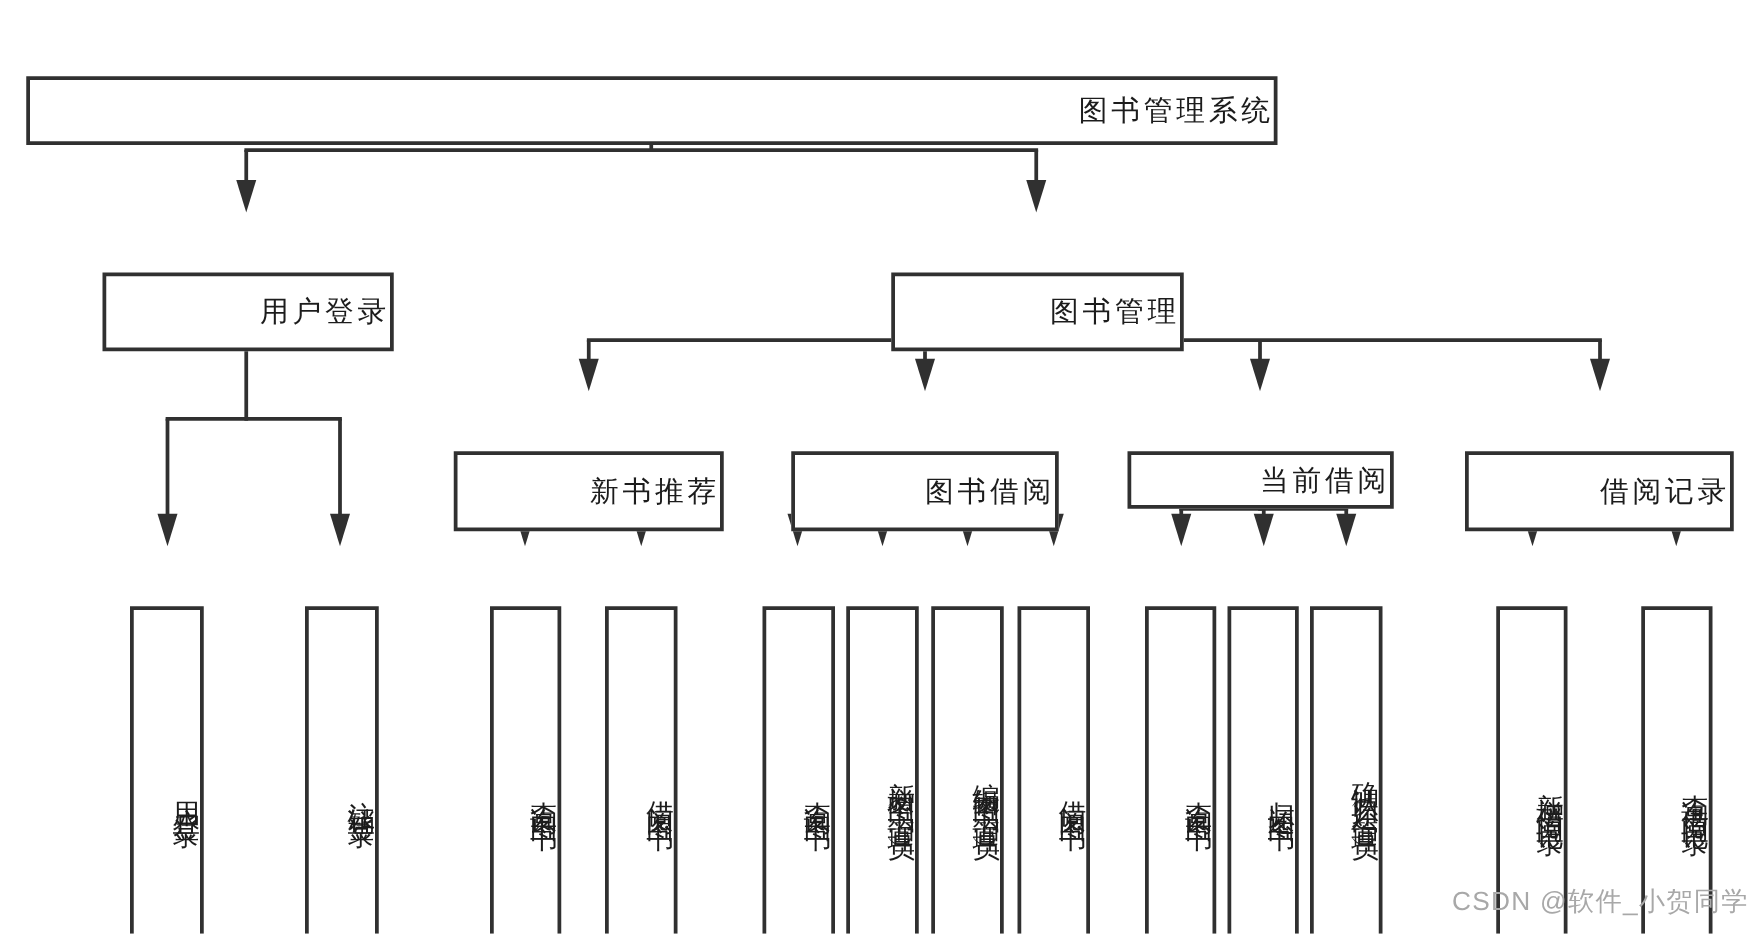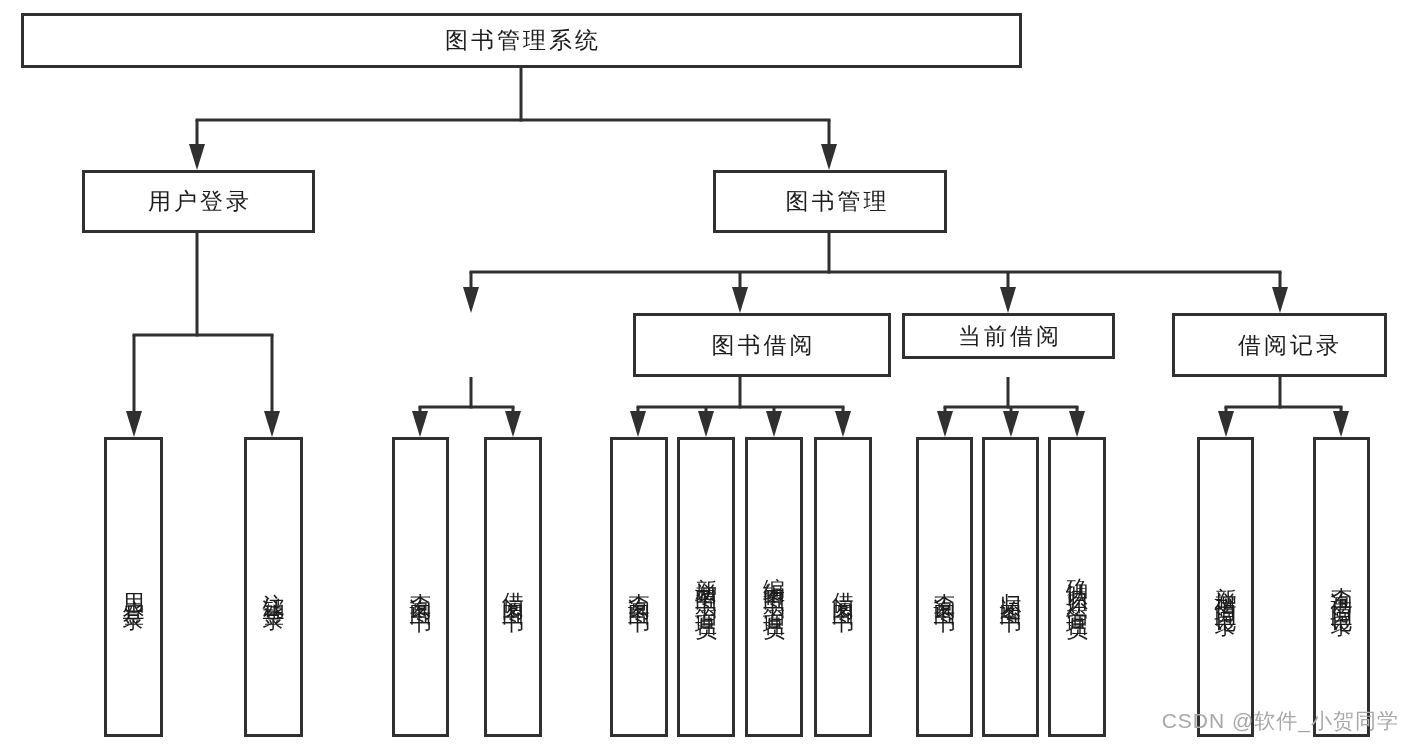--- a/index.html
+++ b/index.html
@@ -11,22 +11,23 @@
     overflow:hidden;
   }
   .connectors{position:absolute;left:0;top:0;pointer-events:none;}
   .box{
     position:absolute;
     box-sizing:border-box;
     border:3px solid #303030;
     background:#ffffff;
     display:flex;
     align-items:center;
-    justify-content:center;
+    justify-content:flex-end;
     color:#1c1c1c;
+    margin-top:48px;
   }
   .h span{
     font-size:23px;
     letter-spacing:3px;
     text-indent:3px;
     white-space:nowrap;
     line-height:1;
   }
   .v span{
     writing-mode:vertical-rl;
@@ -94,21 +95,24 @@
     <span>图书管理系统</span>
   </div>
 
   <div class="box h" style="left:82px;top:170px;width:233px;height:63px;">
     <span>用户登录</span>
   </div>
   <div class="box h" style="left:713px;top:170px;width:234px;height:63px;padding-left:12px;">
     <span>图书管理</span>
   </div>
 
-  <div class="box h" style="left:633px;top:313px;width:258px;height:64px;">
+  <div class="box h" style="left:363px;top:313px;width:216px;height:64px;">
+    <span>新书推荐</span>
+  </div>
+  <div class="box h" style="left:633px;top:313px;width:214px;height:64px;">
     <span>图书借阅</span>
   </div>
   <div class="box h" style="left:902px;top:313px;width:213px;height:46px;">
     <span>当前借阅</span>
   </div>
   <div class="box h" style="left:1172px;top:313px;width:215px;height:64px;padding-left:18px;">
     <span>借阅记录</span>
   </div>
 
   <div class="box v" style="left:104px;top:437px;width:59px;height:300px;">

